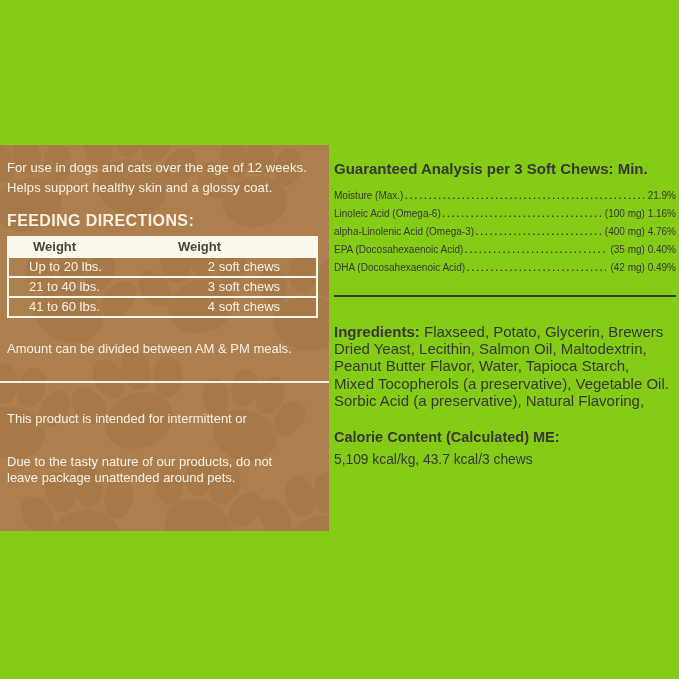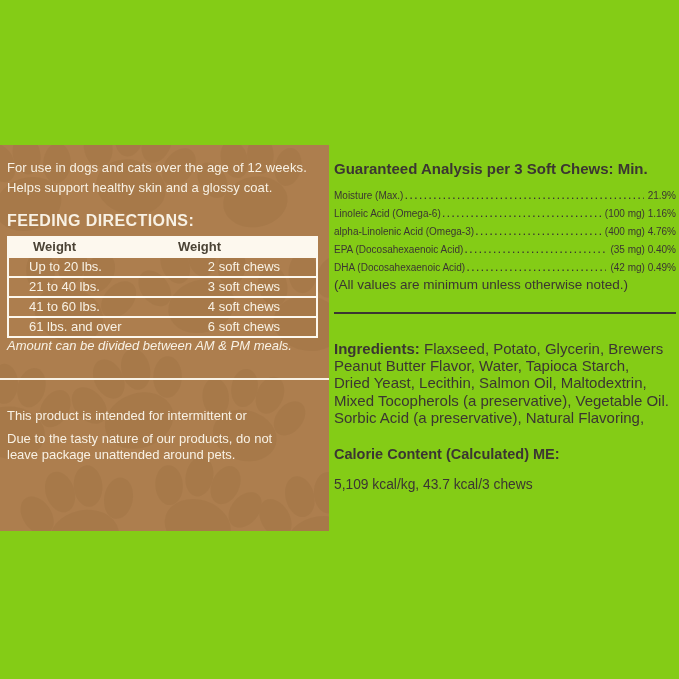--- a/index.html
+++ b/index.html
@@ -47,29 +47,30 @@
   table.feeding-table th {
     background: #fdf8ee; color: #4b4335;
     font-weight: bold; text-align: left;
   }
   .col-weight { padding-left: 20px; }
   th.col-weight { padding-left: 24px; }
   .col-amount { width: 45%; text-align: center; padding-left: 0; padding-right: 6px; }
   td { color: #f8f1e4; }
 
   .panel-note {
-    font-size: 13px; line-height: 16px; white-space: nowrap; font-style: italic;
+    margin-top: 23px;
+    font-size: 13px; line-height: 16px; white-space: nowrap;
   }
   .panel-divider {
     margin: 24px 0 0 -7px;
     width: 329px; height: 2px;
     background: #f8f1e4; border: none;
   }
   .panel-para { margin-top: 28px; }
-  .panel-para.second { margin-top: 6px; }
+  .panel-para.second { margin-top: 26px; }
   .panel-para div { font-size: 13px; line-height: 16.5px; white-space: nowrap; }
 
   
   .right-panel {
     position: absolute;
     left: 334px; top: 161px;
     width: 342px;
     color: #3b3632;
   }
   .ga-heading {
@@ -95,21 +96,21 @@
   }
 
   .ingredients { margin-top: 26px; }
   .ingredients div { font-size: 15px; line-height: 17.2px; white-space: nowrap; }
   .ingredients .bold-label { font-weight: bold; }
 
   .calorie-heading {
     margin: 20px 0 0 0;
     font-size: 14.5px; line-height: 16px; font-weight: bold; white-space: nowrap;
   }
-  .calorie-value { margin-top: 14px; font-size: 13.8px; line-height: 17px; white-space: nowrap; }
+  .calorie-value { margin-top: 6px; font-size: 13.8px; line-height: 17px; white-space: nowrap; }
 </style>
 </head>
 <body>
 
 <div class="canvas">
 
   <div class="left-panel">
     <svg class="paw-bg" width="329" height="386" viewBox="0 0 329 386">
       <defs>
         <g id="paw">
@@ -155,24 +156,20 @@
           <td class="col-amount">2 soft chews</td>
         </tr>
         <tr>
           <td class="col-weight">21 to 40 lbs.</td>
           <td class="col-amount">3 soft chews</td>
         </tr>
         <tr>
           <td class="col-weight">41 to 60 lbs.</td>
           <td class="col-amount">4 soft chews</td>
         </tr>
-        <tr>
-          <td class="col-weight">61 lbs. and over</td>
-          <td class="col-amount">6 soft chews</td>
-        </tr>
       </tbody>
         </table>
 
       <div class="panel-note">Amount can be divided between AM &amp; PM meals.</div>
 
       <div class="panel-divider"></div>
 
       <div class="panel-para">
         <div>This product is intended for intermittent or</div>
       </div>
@@ -206,31 +203,30 @@
       <div class="ga-row">
         <span class="ga-name">EPA (Docosahexaenoic Acid)</span>
         <span class="ga-dots"></span>
         <span class="ga-value">(35 mg) 0.40%</span>
       </div>
       <div class="ga-row">
         <span class="ga-name">DHA (Docosahexaenoic Acid)</span>
         <span class="ga-dots"></span>
         <span class="ga-value">(42 mg) 0.49%</span>
       </div>
-      <div class="ga-note">(All values are minimum unless otherwise noted.)</div>
     </div>
 
     <div class="right-divider"></div>
 
     <div class="ingredients">
       <div>
         <span class="bold-label">Ingredients:</span><span> Flaxseed, Potato, Glycerin, Brewers</span>
       </div>
+      <div>Dried Yeast, Lecithin, Salmon Oil, Maltodextrin,</div>
       <div>Peanut Butter Flavor, Water, Tapioca Starch,</div>
-      <div>Dried Yeast, Lecithin, Salmon Oil, Maltodextrin,</div>
       <div>Mixed Tocopherols (a preservative), Vegetable Oil.</div>
       <div>Sorbic Acid (a preservative), Natural Flavoring,</div>
     </div>
 
     <h3 class="calorie-heading">Calorie Content (Calculated) ME:</h3>
     <div class="calorie-value">5,109 kcal/kg, 43.7 kcal/3 chews</div>
   </div>
 
 </div>
 

